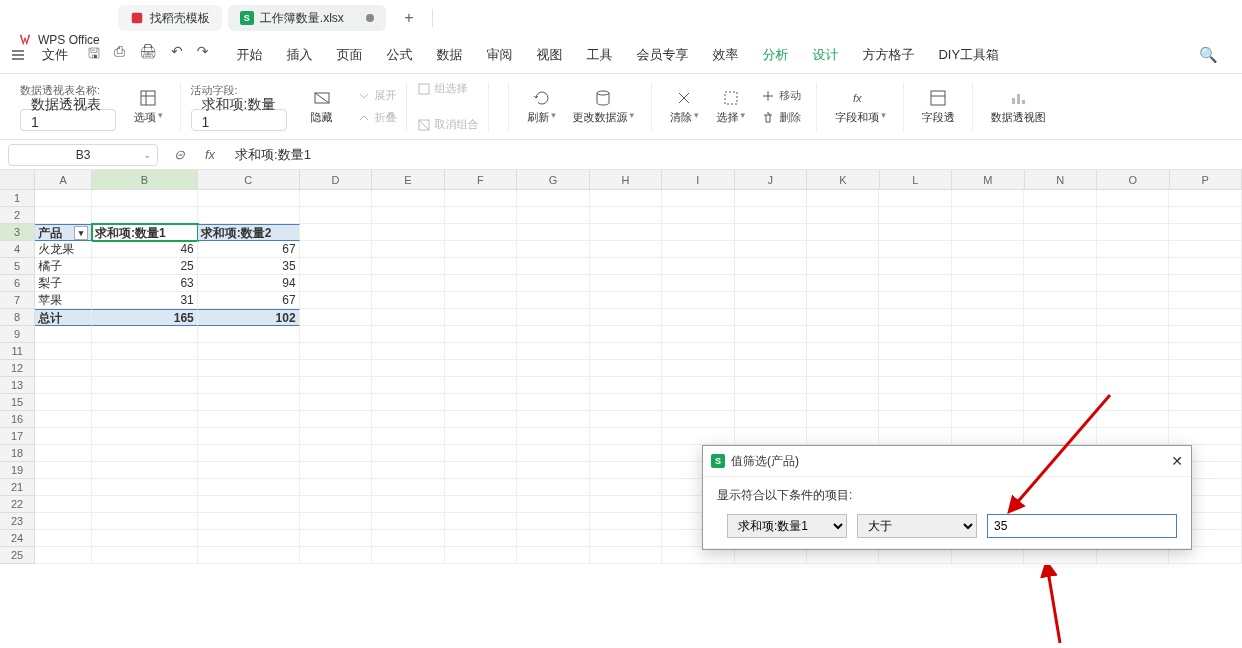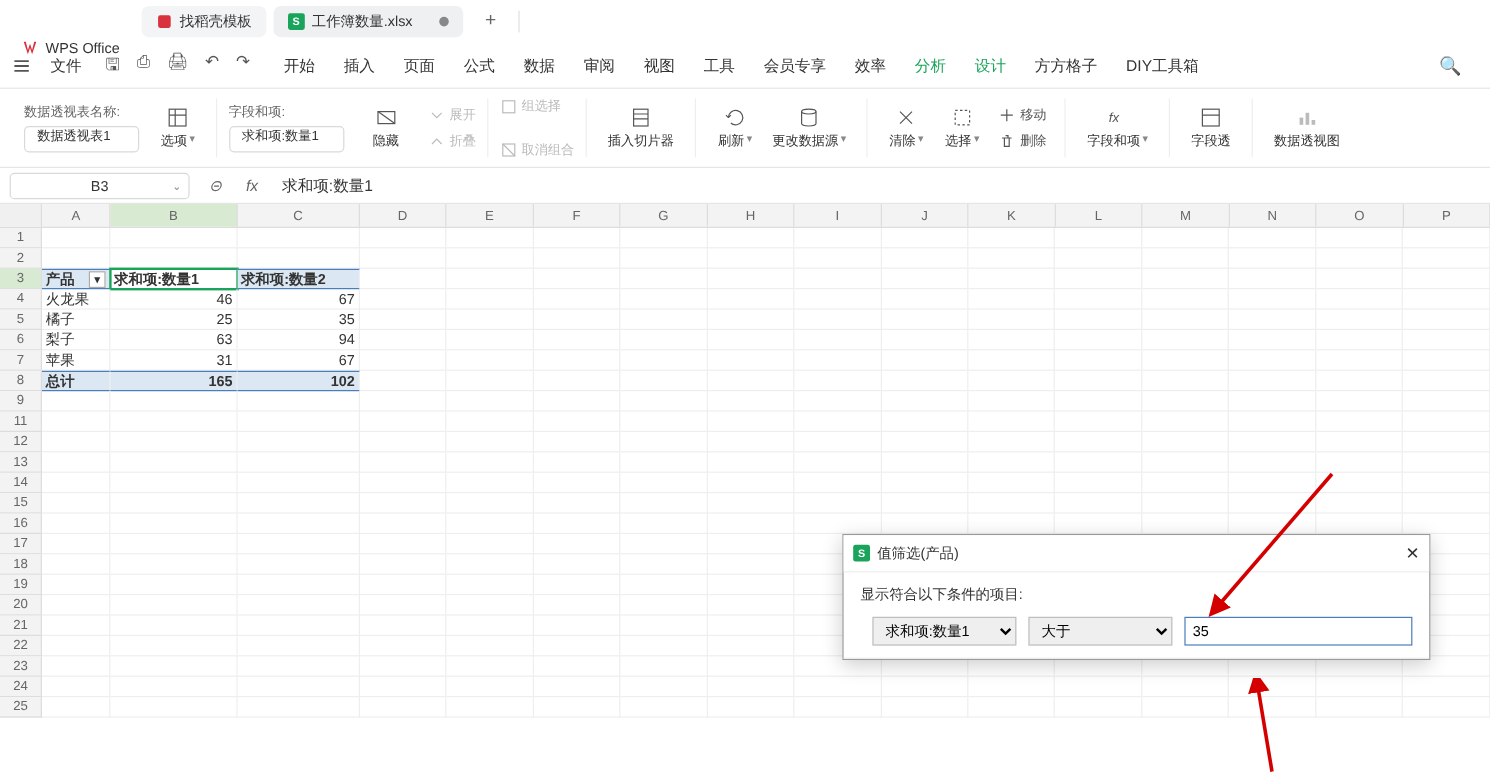--- a/index.html
+++ b/index.html
@@ -24,21 +24,21 @@
 .menubar .qicons { display: flex; gap: 14px; margin: 0 16px 0 8px; color: #555; }
 .menubar .qicons span { font-size: 14px; }
 .menubar .search-ico { margin-left: auto; font-size: 15px; color: #666; padding: 0 14px; }
 
 
 .ribbon { height: 66px; border-bottom: 1px solid #e5e5e5; display: flex; align-items: stretch; padding: 0 10px; }
 .rgroup { display: flex; flex-direction: column; justify-content: center; padding: 4px 10px; gap: 4px; position: relative; }
 .rgroup::after { content: ""; position: absolute; right: 0; top: 8px; bottom: 8px; width: 1px; background: #eee; }
 .rgroup:last-child::after { display: none; }
 .rlabel { font-size: 11px; color: #666; }
-.opt-btn { display: inline-flex; align-items: flex-start; gap: 4px; height: 22px; padding: 0 10px; border: 1px solid #d9d9d9; border-radius: 4px; font-size: 11px; background: #fff; }
+.opt-btn { display: inline-flex; align-items: flex-end; gap: 4px; height: 22px; padding: 0 10px; border: 1px solid #d9d9d9; border-radius: 4px; font-size: 14px; background: #fff; }
 .big-btn { display: flex; flex-direction: column; align-items: center; justify-content: center; gap: 2px; padding: 4px 8px; min-width: 46px; font-size: 11px; color: #333; }
 .big-btn svg { width: 20px; height: 20px; }
 .big-btn .caret { font-size: 9px; color: #888; margin-left: 2px; }
 .small-btn { display: flex; align-items: center; gap: 4px; font-size: 11px; color: #555; height: 18px; }
 .small-btn svg { width: 14px; height: 14px; }
 .disabled { color: #bbb; }
 .row { display: flex; }
 
 
 .fbar { height: 30px; display: flex; align-items: center; border-bottom: 1px solid #e5e5e5; padding: 0 8px; gap: 10px; }
@@ -154,21 +154,21 @@
             <span>选项</span>
             <span class="caret">▾</span>
           </div>
       </div>
     </div>
   </div>
 
   <div class="rgroup">
     <div class="row" style="align-items:center;gap:12px;">
       <div>
-        <div class="rlabel">字段和项:</div>
+        <div class="rlabel">活动字段:</div>
         <div class="opt-btn" style="width:96px;margin-top:4px;">
             <span>求和项:数量1</span>
           </div>
       </div>
       <div class="big-btn">
         <svg viewBox="0 0 20 20">
             <rect x="3" y="5" width="14" height="10" fill="none" stroke="#555"></rect>
             <path d="M3 5 L17 15" stroke="#555"></path>
           </svg>
         <span>隐藏</span>
@@ -201,27 +201,20 @@
         <svg viewBox="0 0 14 14">
           <rect x="2" y="2" width="10" height="10" fill="none" stroke="#bbb"></rect>
           <path d="M2 2l10 10" stroke="#bbb"></path>
         </svg>
         <span>取消组合</span>
       </div>
   </div>
 
   <div class="rgroup">
     <div class="row">
-      <div class="big-btn">
-        <svg viewBox="0 0 20 20">
-            <rect x="4" y="3" width="12" height="14" fill="none" stroke="#555"></rect>
-            <path d="M4 7h12M4 11h12" stroke="#555"></path>
-          </svg>
-        <span>插入切片器</span>
-      </div>
     </div>
   </div>
 
   <div class="rgroup">
     <div class="row">
       <div class="big-btn">
         <svg viewBox="0 0 20 20">
             <path d="M4 10a6 6 0 1 1 2 4.5M4 10l-2-2m2 2l2-2" fill="none" stroke="#555"></path>
           </svg>
         <div class="row">
@@ -565,39 +558,20 @@
       <div class="cell" style="width:74px"></div>
       <div class="cell" style="width:74px"></div>
       <div class="cell" style="width:74px"></div>
       <div class="cell" style="width:74px"></div>
       <div class="cell" style="width:74px"></div>
       <div class="cell" style="width:74px"></div>
       <div class="cell" style="width:74px"></div>
       <div class="cell" style="width:74px"></div>
     </div>
     <div class="row-g">
-      <div class="rowh">14</div>
-      <div class="cell" style="width:58px"></div>
-      <div class="cell" style="width:108px"></div>
-      <div class="cell" style="width:104px"></div>
-      <div class="cell" style="width:74px"></div>
-      <div class="cell" style="width:74px"></div>
-      <div class="cell" style="width:74px"></div>
-      <div class="cell" style="width:74px"></div>
-      <div class="cell" style="width:74px"></div>
-      <div class="cell" style="width:74px"></div>
-      <div class="cell" style="width:74px"></div>
-      <div class="cell" style="width:74px"></div>
-      <div class="cell" style="width:74px"></div>
-      <div class="cell" style="width:74px"></div>
-      <div class="cell" style="width:74px"></div>
-      <div class="cell" style="width:74px"></div>
-      <div class="cell" style="width:74px"></div>
-    </div>
-    <div class="row-g">
       <div class="rowh">15</div>
       <div class="cell" style="width:58px"></div>
       <div class="cell" style="width:108px"></div>
       <div class="cell" style="width:104px"></div>
       <div class="cell" style="width:74px"></div>
       <div class="cell" style="width:74px"></div>
       <div class="cell" style="width:74px"></div>
       <div class="cell" style="width:74px"></div>
       <div class="cell" style="width:74px"></div>
       <div class="cell" style="width:74px"></div>
@@ -661,39 +635,20 @@
       <div class="cell" style="width:74px"></div>
       <div class="cell" style="width:74px"></div>
       <div class="cell" style="width:74px"></div>
       <div class="cell" style="width:74px"></div>
       <div class="cell" style="width:74px"></div>
       <div class="cell" style="width:74px"></div>
       <div class="cell" style="width:74px"></div>
     </div>
     <div class="row-g">
       <div class="rowh">19</div>
-      <div class="cell" style="width:58px"></div>
-      <div class="cell" style="width:108px"></div>
-      <div class="cell" style="width:104px"></div>
-      <div class="cell" style="width:74px"></div>
-      <div class="cell" style="width:74px"></div>
-      <div class="cell" style="width:74px"></div>
-      <div class="cell" style="width:74px"></div>
-      <div class="cell" style="width:74px"></div>
-      <div class="cell" style="width:74px"></div>
-      <div class="cell" style="width:74px"></div>
-      <div class="cell" style="width:74px"></div>
-      <div class="cell" style="width:74px"></div>
-      <div class="cell" style="width:74px"></div>
-      <div class="cell" style="width:74px"></div>
-      <div class="cell" style="width:74px"></div>
-      <div class="cell" style="width:74px"></div>
-    </div>
-    <div class="row-g">
-      <div class="rowh">20</div>
       <div class="cell" style="width:58px"></div>
       <div class="cell" style="width:108px"></div>
       <div class="cell" style="width:104px"></div>
       <div class="cell" style="width:74px"></div>
       <div class="cell" style="width:74px"></div>
       <div class="cell" style="width:74px"></div>
       <div class="cell" style="width:74px"></div>
       <div class="cell" style="width:74px"></div>
       <div class="cell" style="width:74px"></div>
       <div class="cell" style="width:74px"></div>

